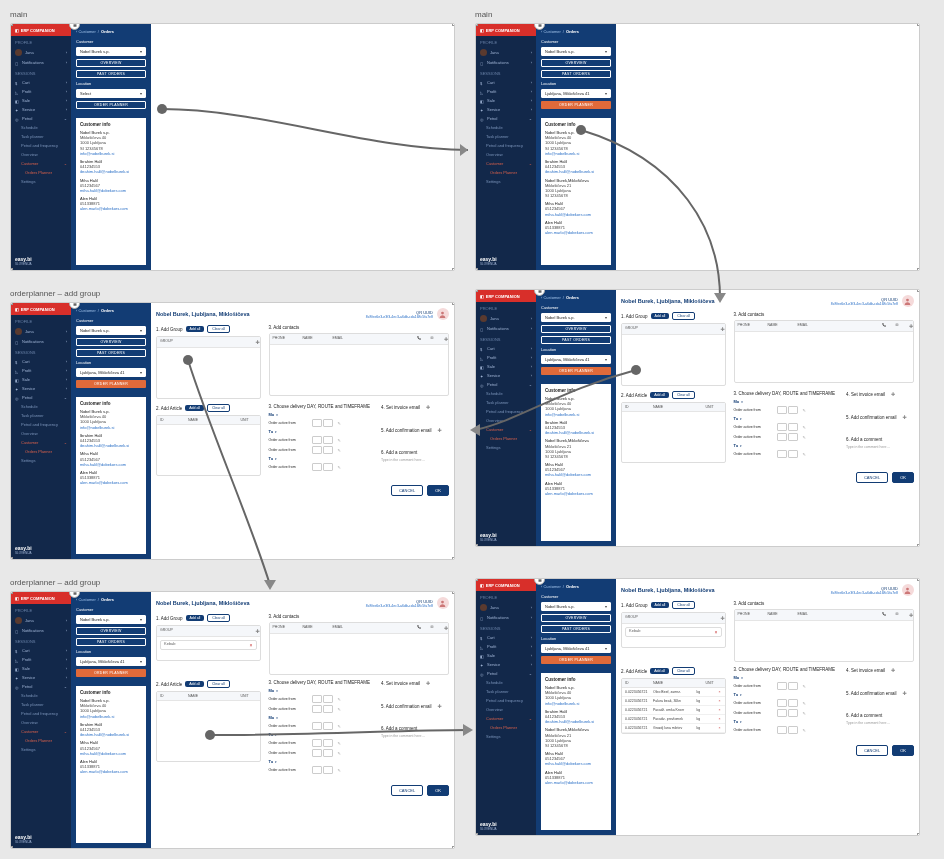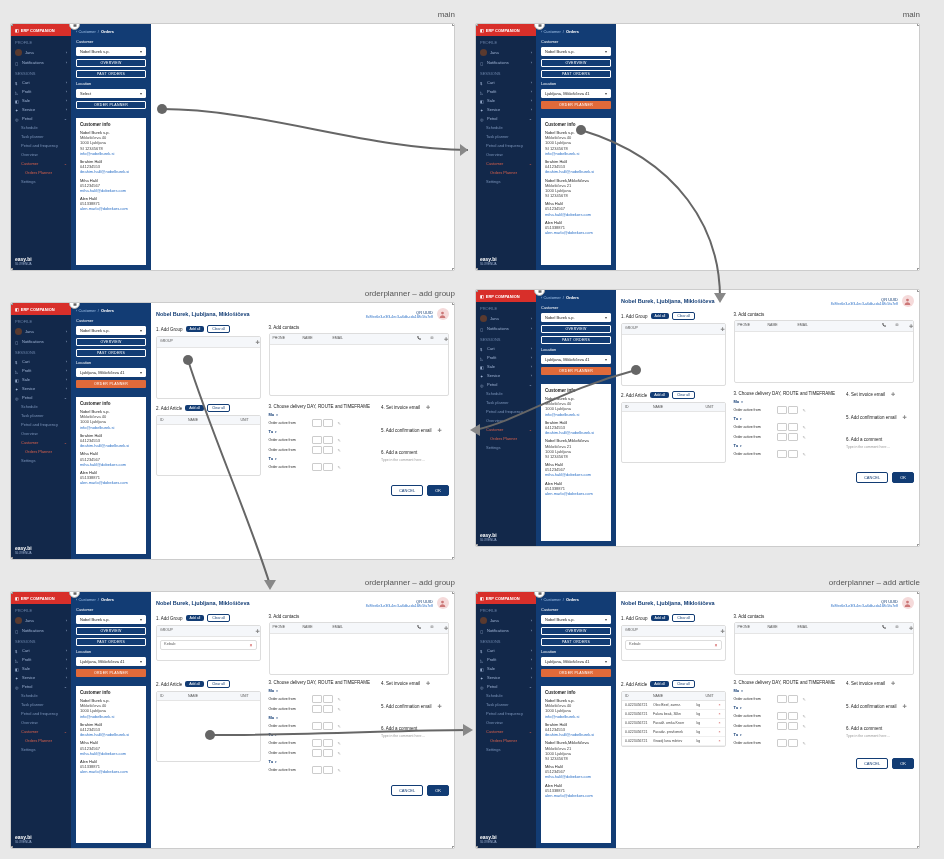--- a/index.html
+++ b/index.html
@@ -1,18 +1,18 @@
 <!DOCTYPE html>
 <html><head>
   <meta charset="utf-8">
   <style>
     * { margin: 0; padding: 0; box-sizing: border-box; }
     body { font-family: Arial, sans-serif; background: #e8e8e8; width: 944px; height: 859px; font-size: 5px; }
     .canvas { position: relative; width: 944px; height: 859px; padding: 10px; }
-    .frame-label { font-size: 8px; color: #555; margin-bottom: 4px; text-align: right; }
+    .frame-label { font-size: 8px; color: #555; margin-bottom: 4px; }
     .row { display: flex; gap: 20px; margin-bottom: 18px; position: relative; }
     .frame { position: relative; width: 445px; height: 248px; background: #fff; border: 1px solid #ccc; border-radius: 2px; overflow: hidden; }
     .frame-tall { height: 258px; }
     .lock-badge { position: absolute; top: -5px; left: 58px; width: 11px; height: 11px; background: #fff; border: 1px solid #aaa; border-radius: 50%; display: flex; align-items: center; justify-content: center; z-index: 50; }
     .lock-badge svg { width: 6px; height: 6px; fill: #666; }
     .handle { position: absolute; width: 5px; height: 5px; background: #fff; border: 1px solid #999; z-index: 40; }
     .h-tl { top: -3px; left: -3px; }
     .h-tr { top: -3px; right: -3px; }
     .h-bl { bottom: -3px; left: -3px; }
     .h-br { bottom: -3px; right: -3px; }
@@ -1028,21 +1028,20 @@
                 <div class="btn btn-cancel">CANCEL</div>
                 <div class="btn btn-ok">OK</div>
               </div>
             </div>
           </div>
         </div>
       </div>
     </div>
 
     <div>
-      <div class="frame-label">orderplanner – add article</div>
       <div class="frame frame-tall">
         <div class="handle h-tl"></div>
           <div class="handle h-tr"></div>
           <div class="handle h-bl"></div>
           <div class="handle h-br"></div>
         <div class="lock-badge">
             <svg viewBox="0 0 10 10">
               <path d="M3 4V3a2 2 0 014 0v1h.5v4h-5V4H3zm1 0h2V3a1 1 0 00-2 0v1z"></path>
             </svg>
           </div>

